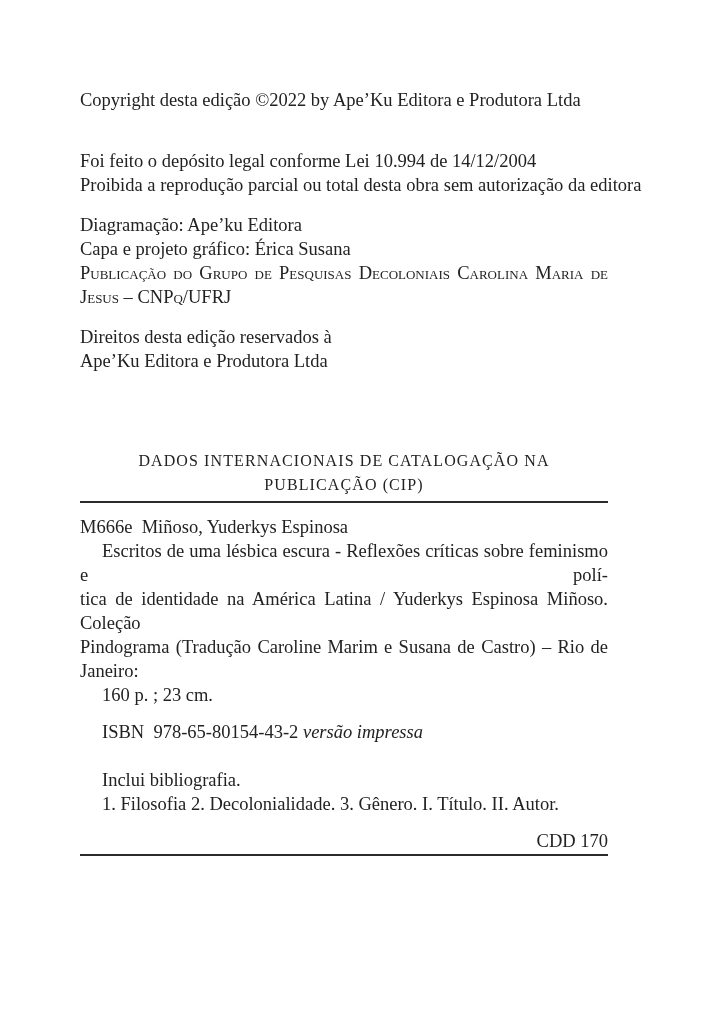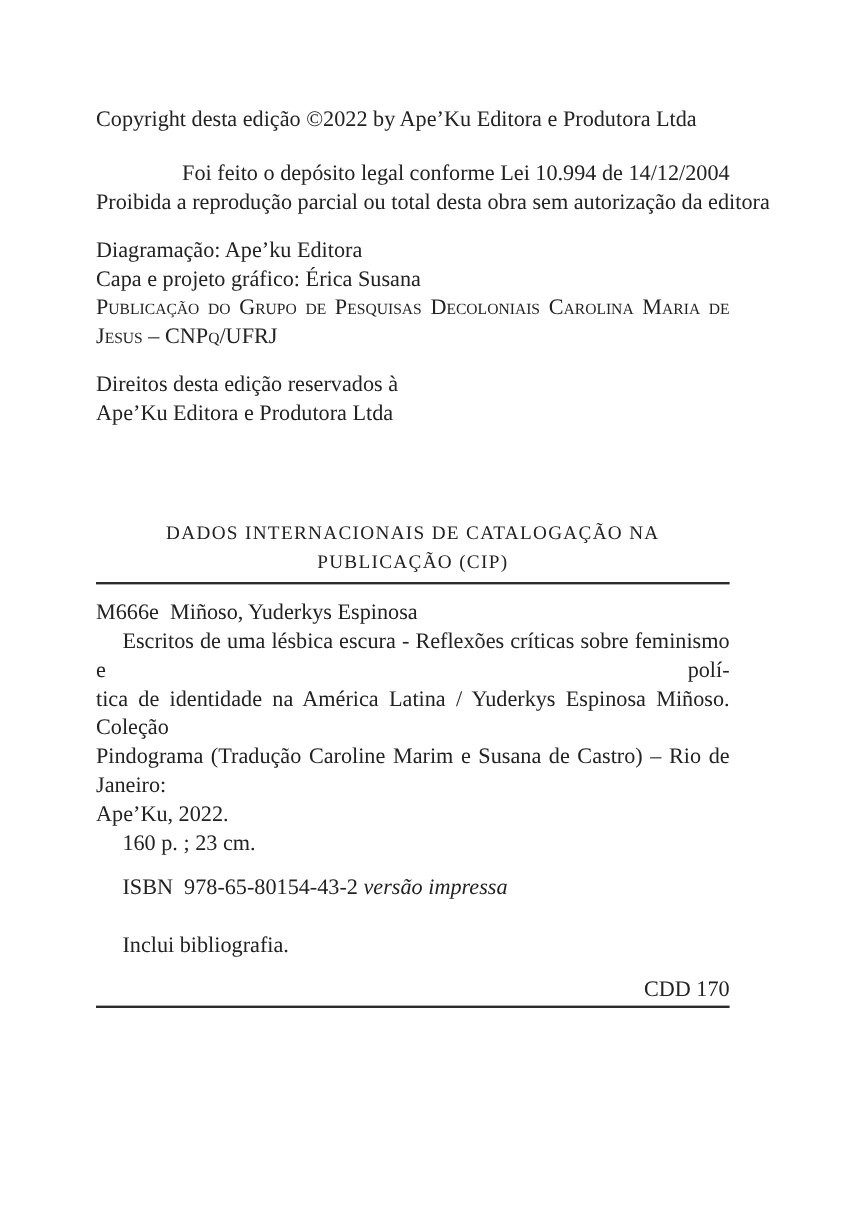--- a/index.html
+++ b/index.html
@@ -20,21 +20,21 @@
     line-height: 24px;
     color: #222222;
   }
   .line { white-space: nowrap; }
   .pre  { white-space: pre-wrap; }
   .jfull {
     text-align: justify;
     text-align-last: justify;
     white-space: normal;
   }
-  .block-legal    { margin-top: 21px; text-align: right; }
+  .block-legal    { margin-top: 37px; }
   .block-credits  { margin-top: 16px; }
   .block-rights   { margin-top: 16px; }
   .bold { font-weight: normal; }
   .smallcaps { font-variant: small-caps; }
   .cip-header {
     margin-top: 76px;
     text-align: center;
     font-size: 16px;
     letter-spacing: 1.1px;
     line-height: 24px;
@@ -85,31 +85,31 @@
 
   <div class="cip-header">DADOS INTERNACIONAIS DE CATALOGAÇÃO NA PUBLICAÇÃO (CIP)</div>
 
   <hr class="rule">
 
   <div class="block-catalog">
     <div class="pre">M666e  Miñoso, Yuderkys Espinosa</div>
     <div class="jfull hang-indent">Escritos de uma lésbica escura - Reflexões críticas sobre feminismo e polí-</div>
     <div class="jfull">tica de identidade na América Latina / Yuderkys Espinosa Miñoso. Coleção</div>
     <div class="jfull">Pindograma (Tradução Caroline Marim e Susana de Castro) – Rio de Janeiro:</div>
-    <div class="line">Ape’Ku, 2022.</div>
     <div class="line indent">160 p. ; 23 cm.</div>
   </div>
 
   <div class="block-isbn indent">
     <span class="pre">ISBN  978-65-80154-43-2</span>
     <span> </span>
     <span class="italic">versão impressa</span>
   </div>
 
   <div class="block-notes">
     <div class="line indent">Inclui bibliografia.</div>
+    <div class="line indent">1. Filosofia 2. Decolonialidade. 3. Gênero. I. Título. II. Autor.</div>
   </div>
 
   <div class="cdd-line">CDD 170</div>
 
   <hr class="rule rule-bottom">
 
 </div>
 
 </body></html>

